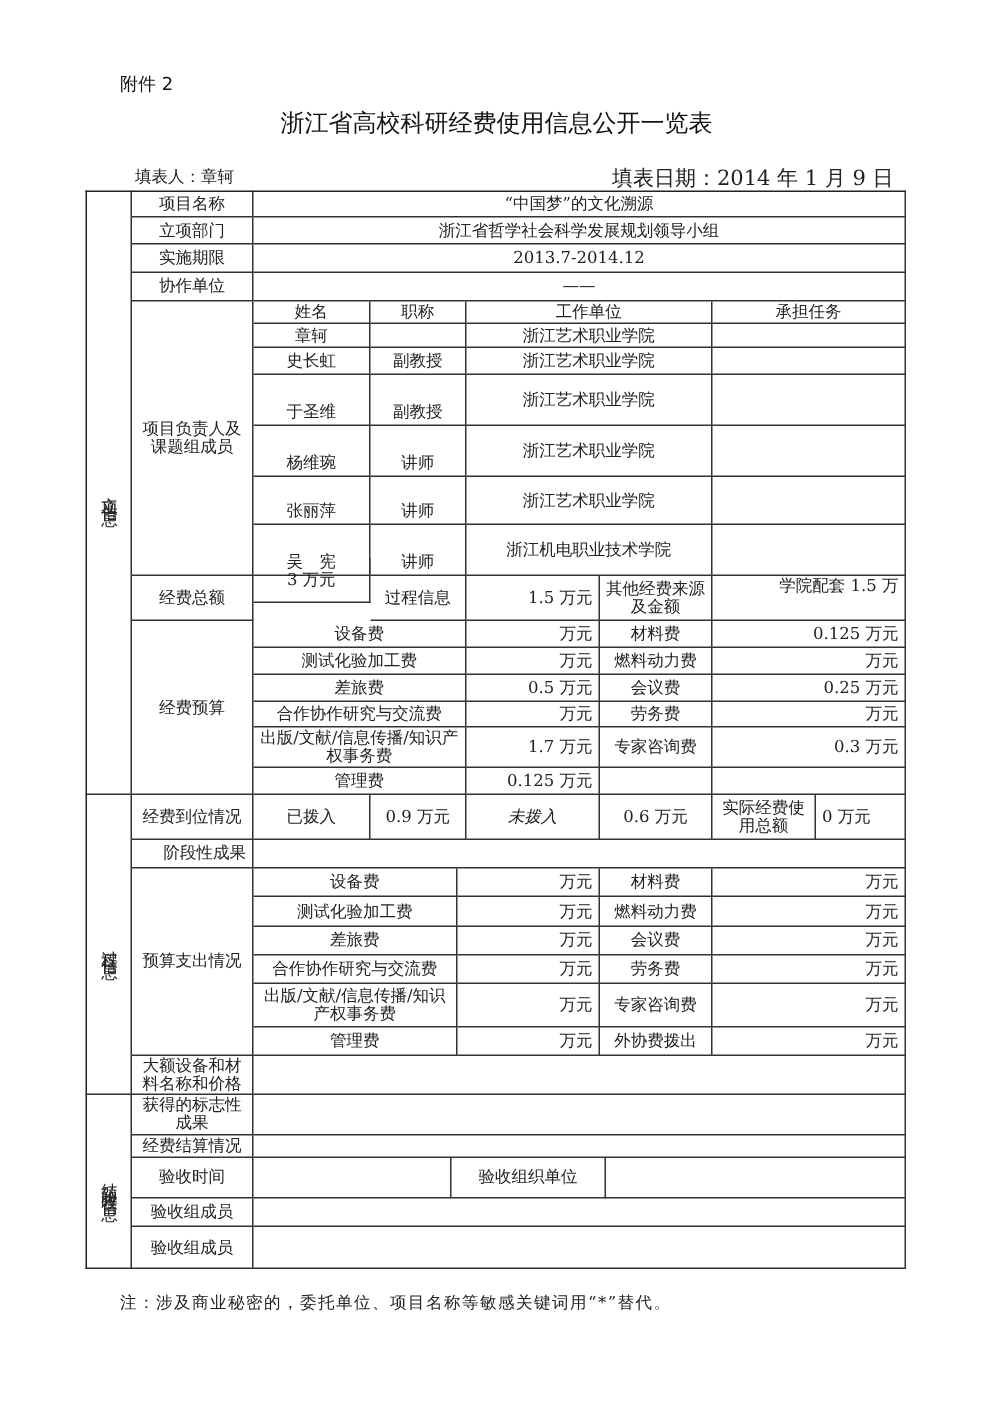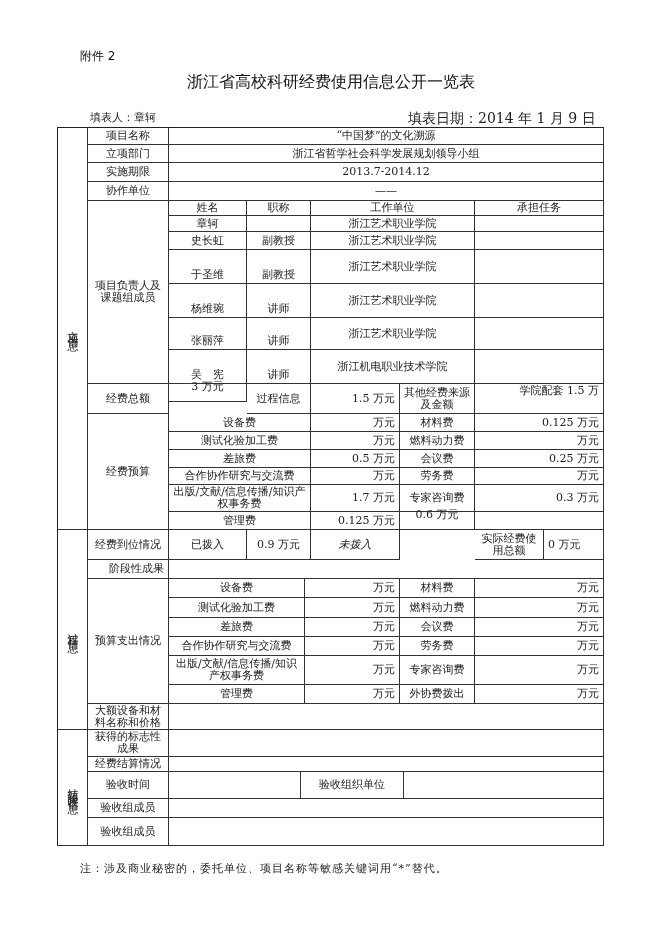--- a/index.html
+++ b/index.html
@@ -113,21 +113,21 @@
 
 <div class="cell" style="left:169px;top:512px;width:142px;height:18px;">管理费</div>
 <div class="cell r" style="left:311px;top:512px;width:89px;height:18px;">0.125 万元</div>
 <div class="cell" style="left:400px;top:512px;width:75px;height:18px;"></div>
 <div class="cell r" style="left:475px;top:512px;width:129px;height:18px;"></div>
 
 <div class="cell" style="left:88px;top:530px;width:81px;height:30px;">经费到位情况</div>
 <div class="cell" style="left:169px;top:530px;width:78px;height:30px;">已拨入</div>
 <div class="cell" style="left:247px;top:530px;width:64px;height:30px;">0.9 万元</div>
 <div class="cell" style="left:311px;top:530px;width:89px;height:30px;font-style:italic;">未拨入</div>
-<div class="cell" style="left:400px;top:500px;width:75px;height:30px;text-align:center;">0.6 万元</div>
+<div class="cell" style="left:400px;top:530px;width:75px;height:30px;text-align:center;">0.6 万元</div>
 <div class="cell" style="left:475px;top:530px;width:69px;height:30px;">实际经费使用总额</div>
 <div class="cell l" style="left:544px;top:530px;width:60px;height:30px;">0 万元</div>
 
 <div class="cell r" style="left:88px;top:560px;width:81px;height:19px;">阶段性成果</div>
 <div class="cell" style="left:169px;top:560px;width:435px;height:19px;"></div>
 
 <div class="cell" style="left:88px;top:579px;width:81px;height:125px;">预算支出情况</div>
 
 <div class="cell" style="left:169px;top:579px;width:136px;height:19px;">设备费</div>
 <div class="cell r" style="left:305px;top:579px;width:95px;height:19px;">万元</div>

